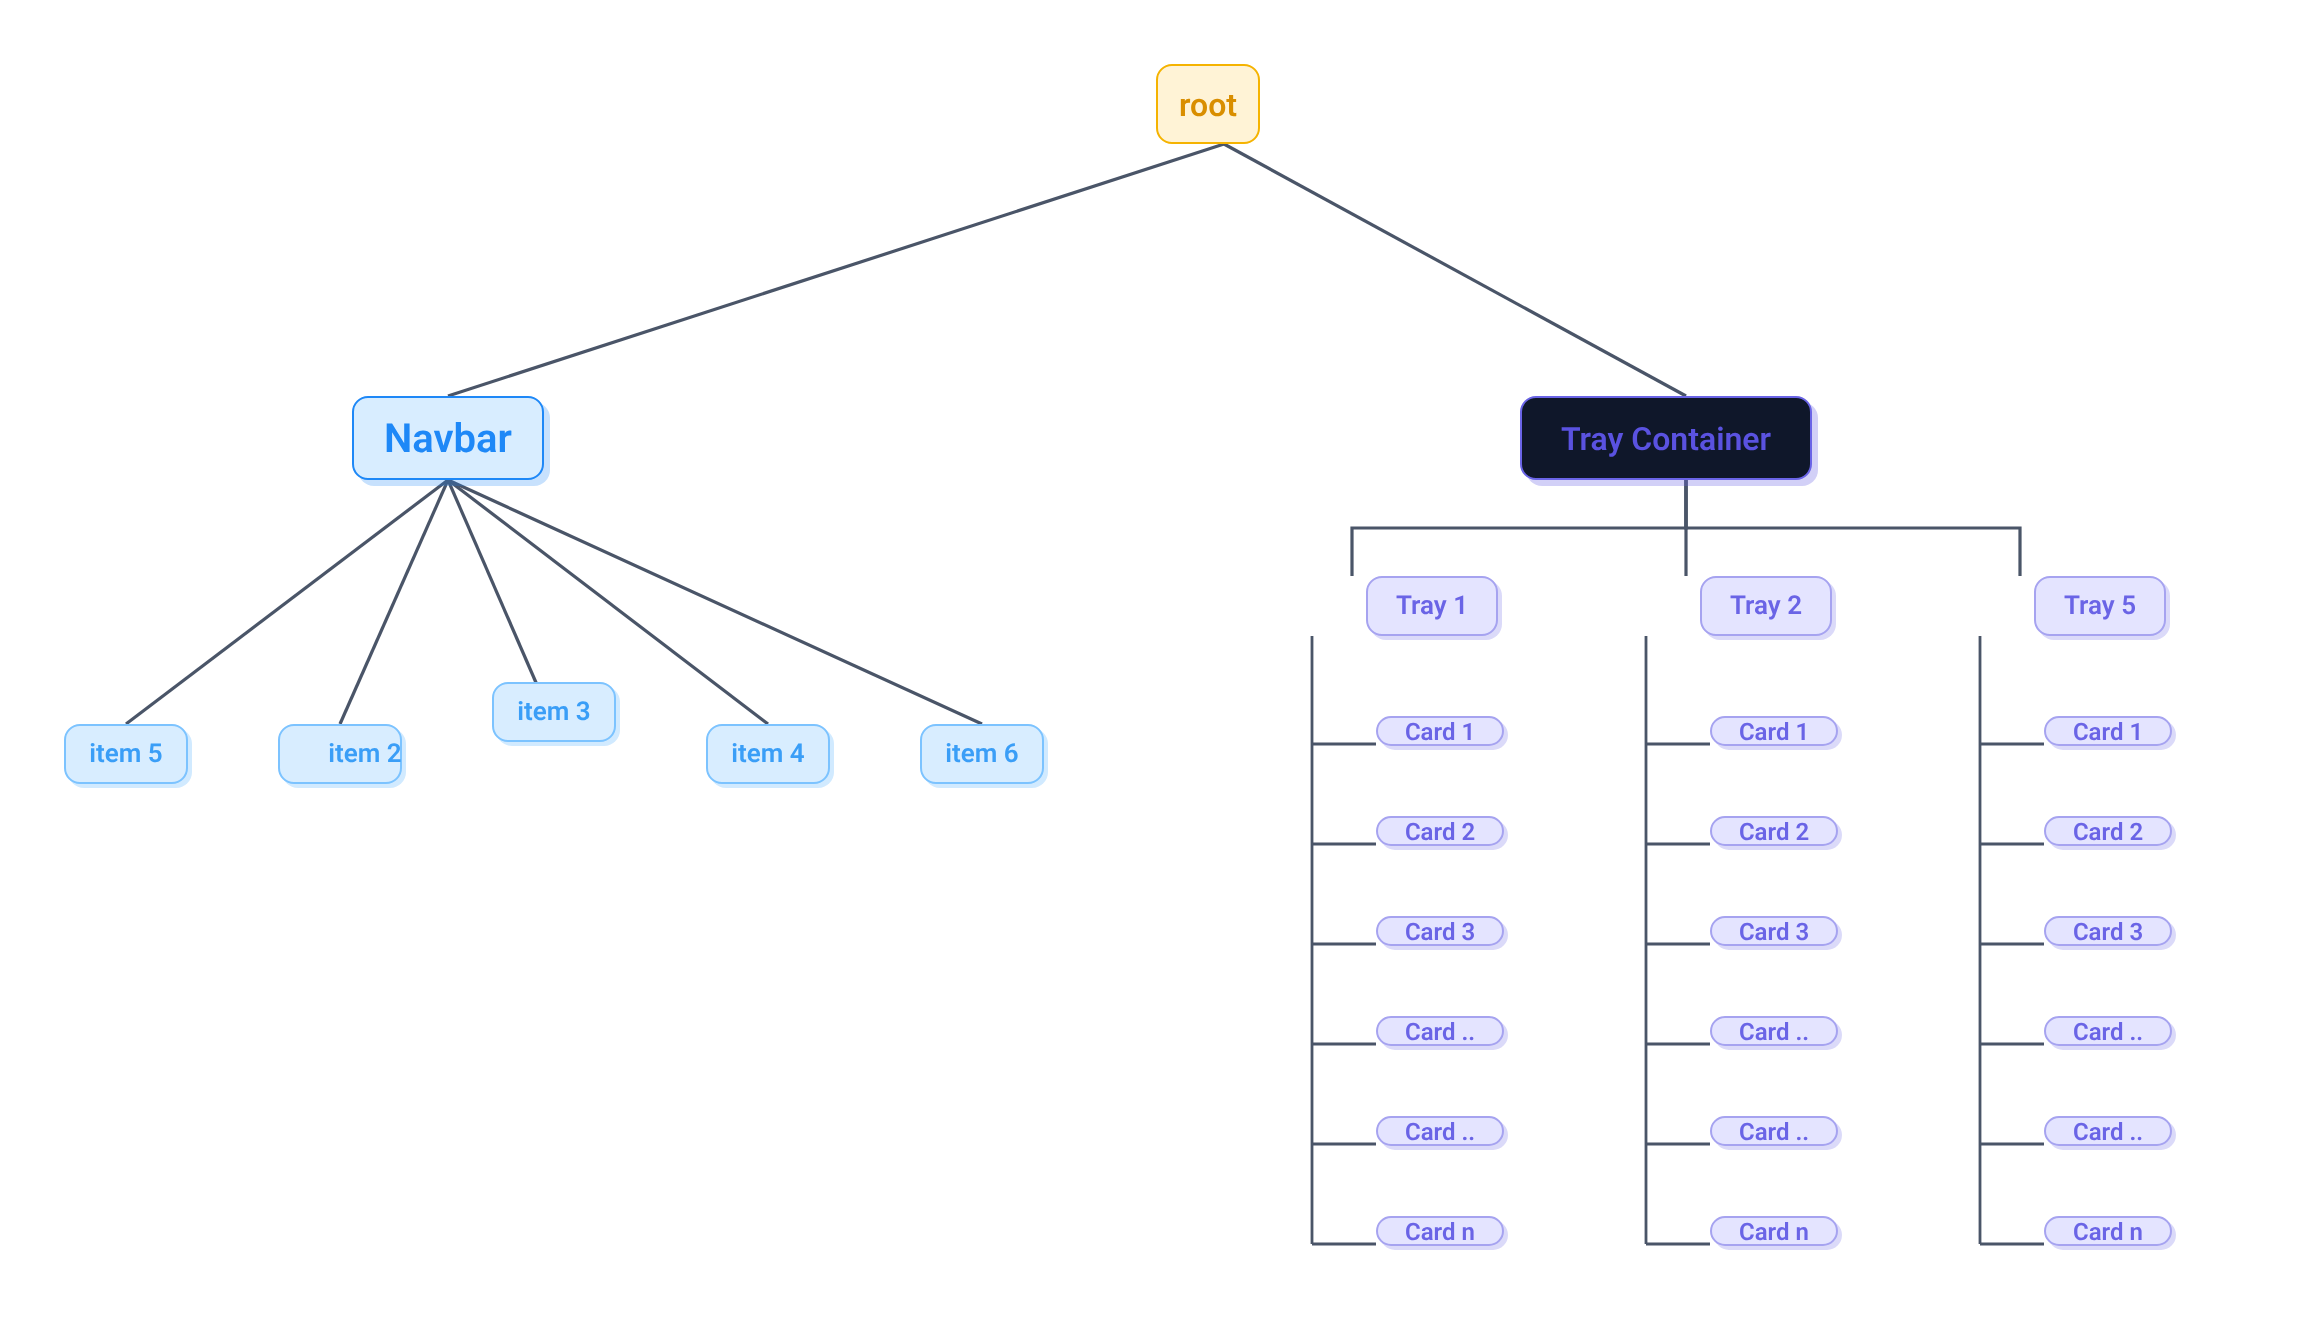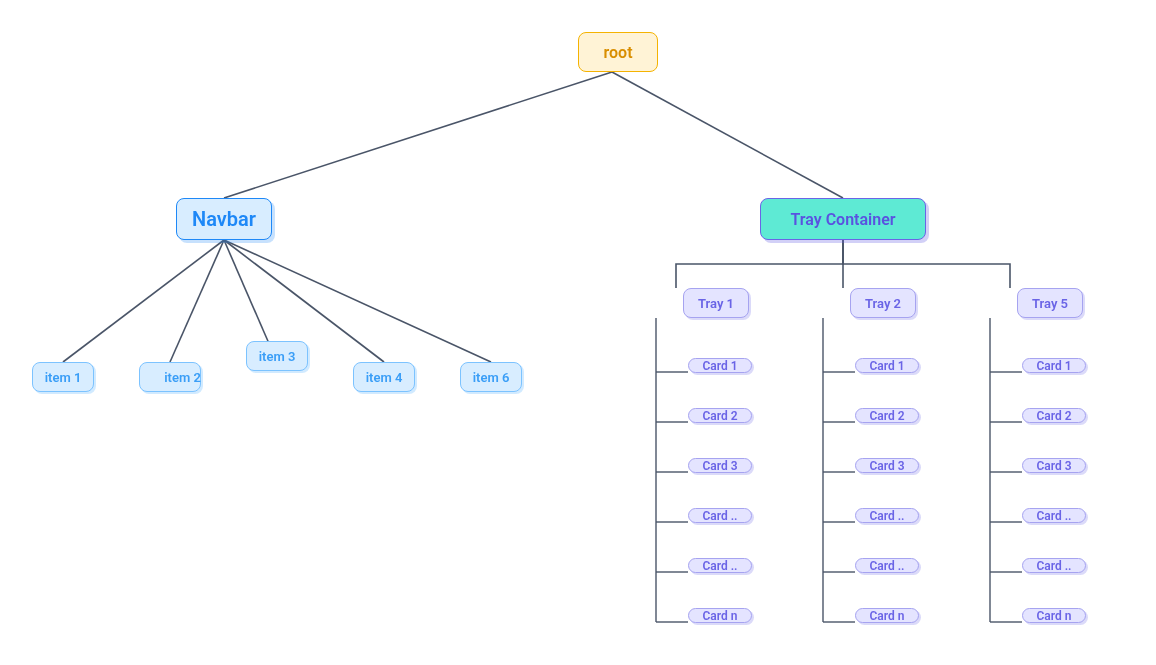--- a/index.html
+++ b/index.html
@@ -25,38 +25,38 @@
     border-radius: 8px;
     font-weight: 600;
     white-space: nowrap;
   }
   
   .root {
     background: #fff3d6;
     border: 1.5px solid #f5b301;
     color: #d98e00;
     font-size: 16px;
-    width: 80px; height: 40px;
+    width: 52px; height: 40px;
   }
   
   .navbar {
     background: #d8edff;
     border: 1.5px solid #1e88f7;
     color: #1e88f7;
     font-size: 20px;
     width: 96px; height: 42px;
     box-shadow: 3px 3px 0 0 rgba(30,136,247,0.25);
   }
   
   .tray-container {
-    background: #5eead4;
+    background: #0f172a;
     border: 1.5px solid #6a64e6;
     color: #5a52e0;
     font-size: 16px;
-    width: 166px; height: 42px;
+    width: 146px; height: 42px;
     box-shadow: 3px 3px 0 0 rgba(106,100,230,0.3);
   }
   
   .nav-item {
     background: #d8edff;
     border: 1.5px solid #7cc3ff;
     color: #3a9ef7;
     font-size: 13px;
     width: 62px; height: 30px;
     box-shadow: 2px 2px 0 0 rgba(124,195,255,0.35);
@@ -124,21 +124,21 @@
   <line x1="990" y1="572" x2="1022" y2="572" stroke="#4a5568" stroke-width="1.4"></line>
   <line x1="990" y1="622" x2="1022" y2="622" stroke="#4a5568" stroke-width="1.4"></line>
 </svg>
 
 <div class="node root" style="left:578px; top:32px;">root</div>
 
 <div class="node navbar" style="left:176px; top:198px;">Navbar</div>
 
 <div class="node tray-container" style="left:760px; top:198px;">Tray Container</div>
 
-<div class="node nav-item" style="left:32px;  top:362px;">item 1</div>
+<div class="node nav-item" style="left:32px;  top:362px;">item 5</div>
 <div class="node nav-item" style="left:139px; top:362px;padding-left:25px;">item 2</div>
 <div class="node nav-item" style="left:246px; top:341px;">item 3</div>
 <div class="node nav-item" style="left:353px; top:362px;text-align:right;">item 4</div>
 <div class="node nav-item" style="left:460px; top:362px;">item 6</div>
 
 <div class="node tray" style="left:643px;  top:288px;">Tray 1</div>
 <div class="node tray" style="left:810px;  top:288px;">Tray 2</div>
 <div class="node tray" style="left:977px;  top:288px;">Tray 5</div>
 
 <div class="node card" style="left:688px; top:358px;">Card 1</div>

